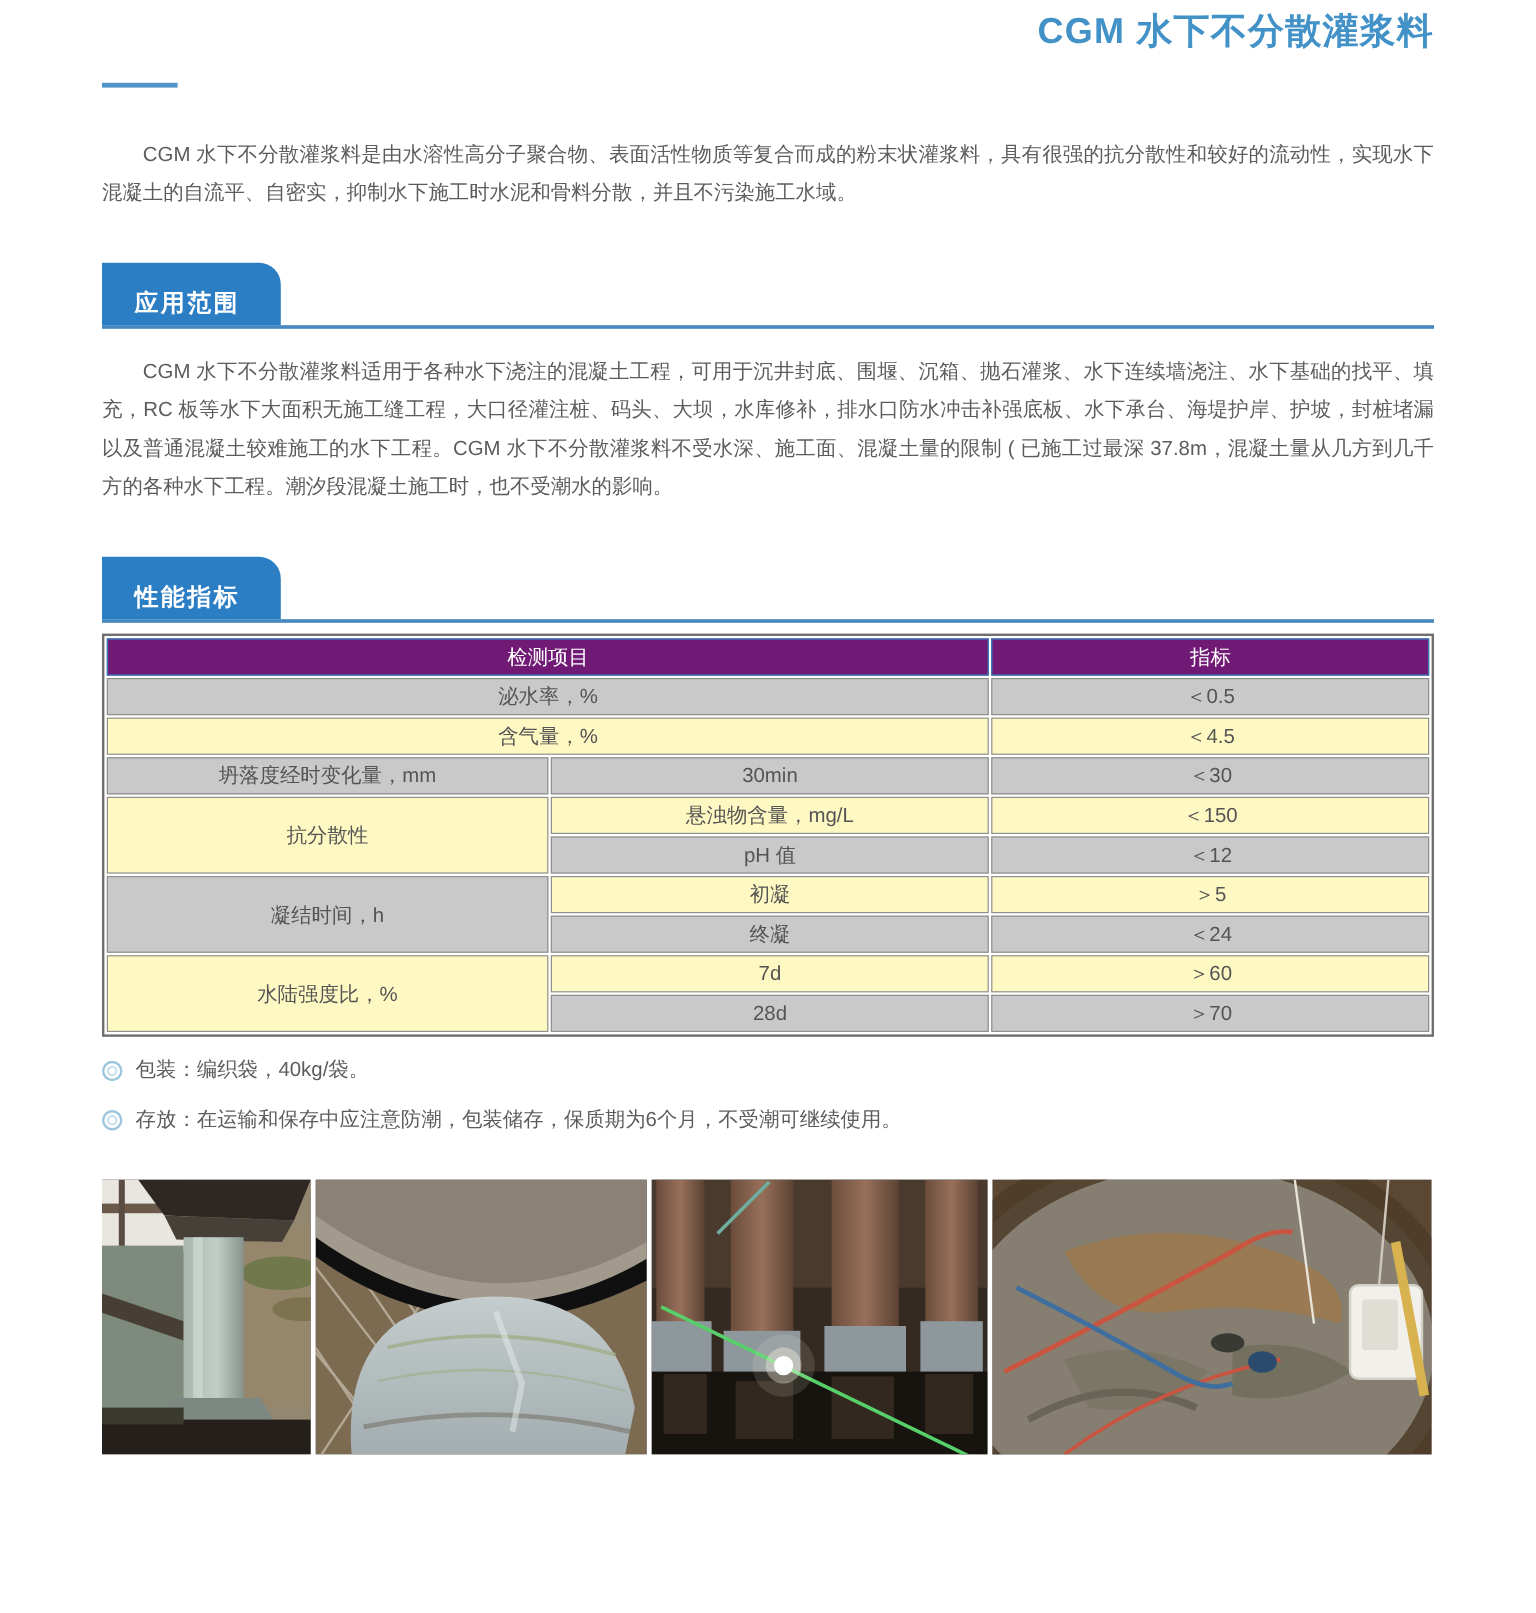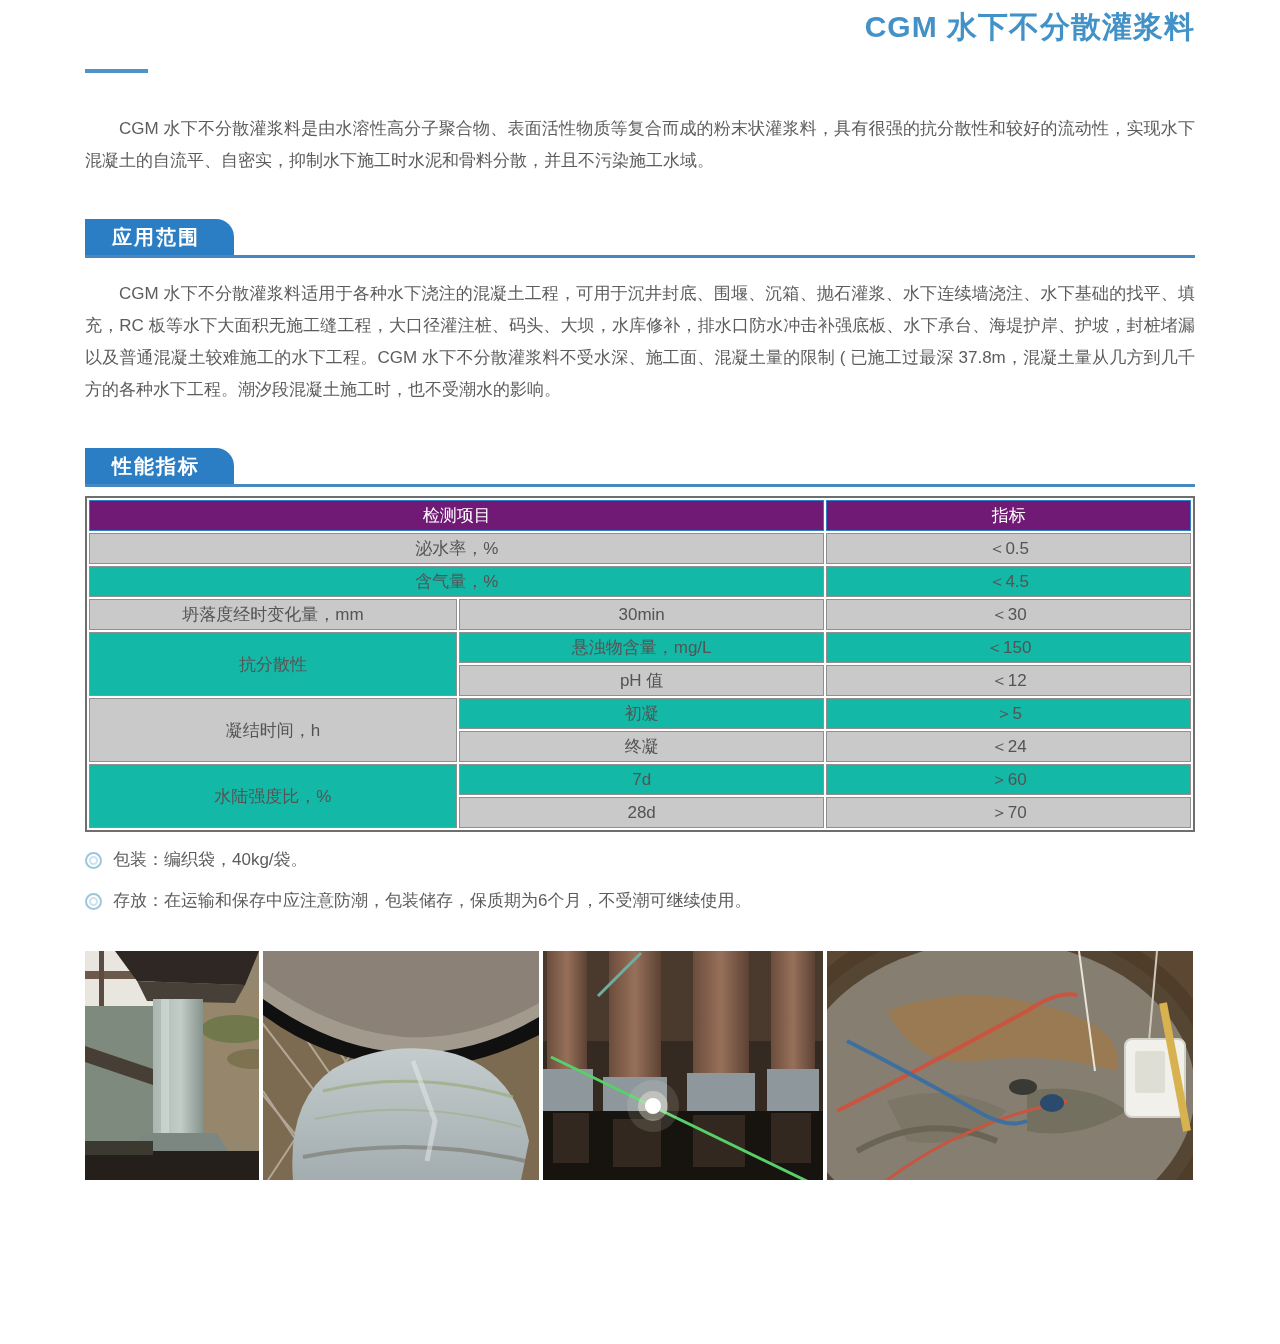--- a/index.html
+++ b/index.html
@@ -27,21 +27,21 @@
     text-align:justify;text-indent:2em;color:#5c5c5c;
   }
   .para.app{margin-top:20px;}
 
   
   .sec-bar{margin-top:42px;border-bottom:3px solid #4688bf;font-size:0;}
   .sec-tab{
     display:inline-block;
     background:#2b7ec4;color:#ffffff;
     font-size:20px;font-weight:bold;line-height:36px;
-    padding:0 34px 0 27px;
+    padding:16px 34px 0 27px;
     border-radius:0 18px 0 0;
     letter-spacing:2px;
   }
 
   
   .standard-line{
     margin-top:16px;text-align:center;
     font-size:17px;color:#58595b;line-height:22px;
   }
 
@@ -53,21 +53,21 @@
     table-layout:fixed;
   }
   table.perf td{
     height:27px;padding:1px 4px;
     text-align:center;vertical-align:middle;
     font-size:17px;color:#545454;
     border:1px solid #909090;
   }
   table.perf td.head{background:#701a75;color:#ffffff;border-color:#2f80c3;}
   table.perf td.g{background:#c9c9c9;}
-  table.perf td.w{background:#14b8a6;}
+  table.perf td.w{background:#fef9c3;}
 
   
   .bullet-row{display:flex;align-items:center;margin-top:15px;font-size:17px;color:#5c5c5c;line-height:26px;}
   .ring{
     flex:0 0 auto;width:13px;height:13px;margin-right:11px;
     border-radius:50%;border:2px solid #9cc6de;position:relative;
   }
   .ring::after{
     content:"";position:absolute;left:2px;top:2px;right:2px;bottom:2px;
     border-radius:50%;border:2px solid #cde2ee;

